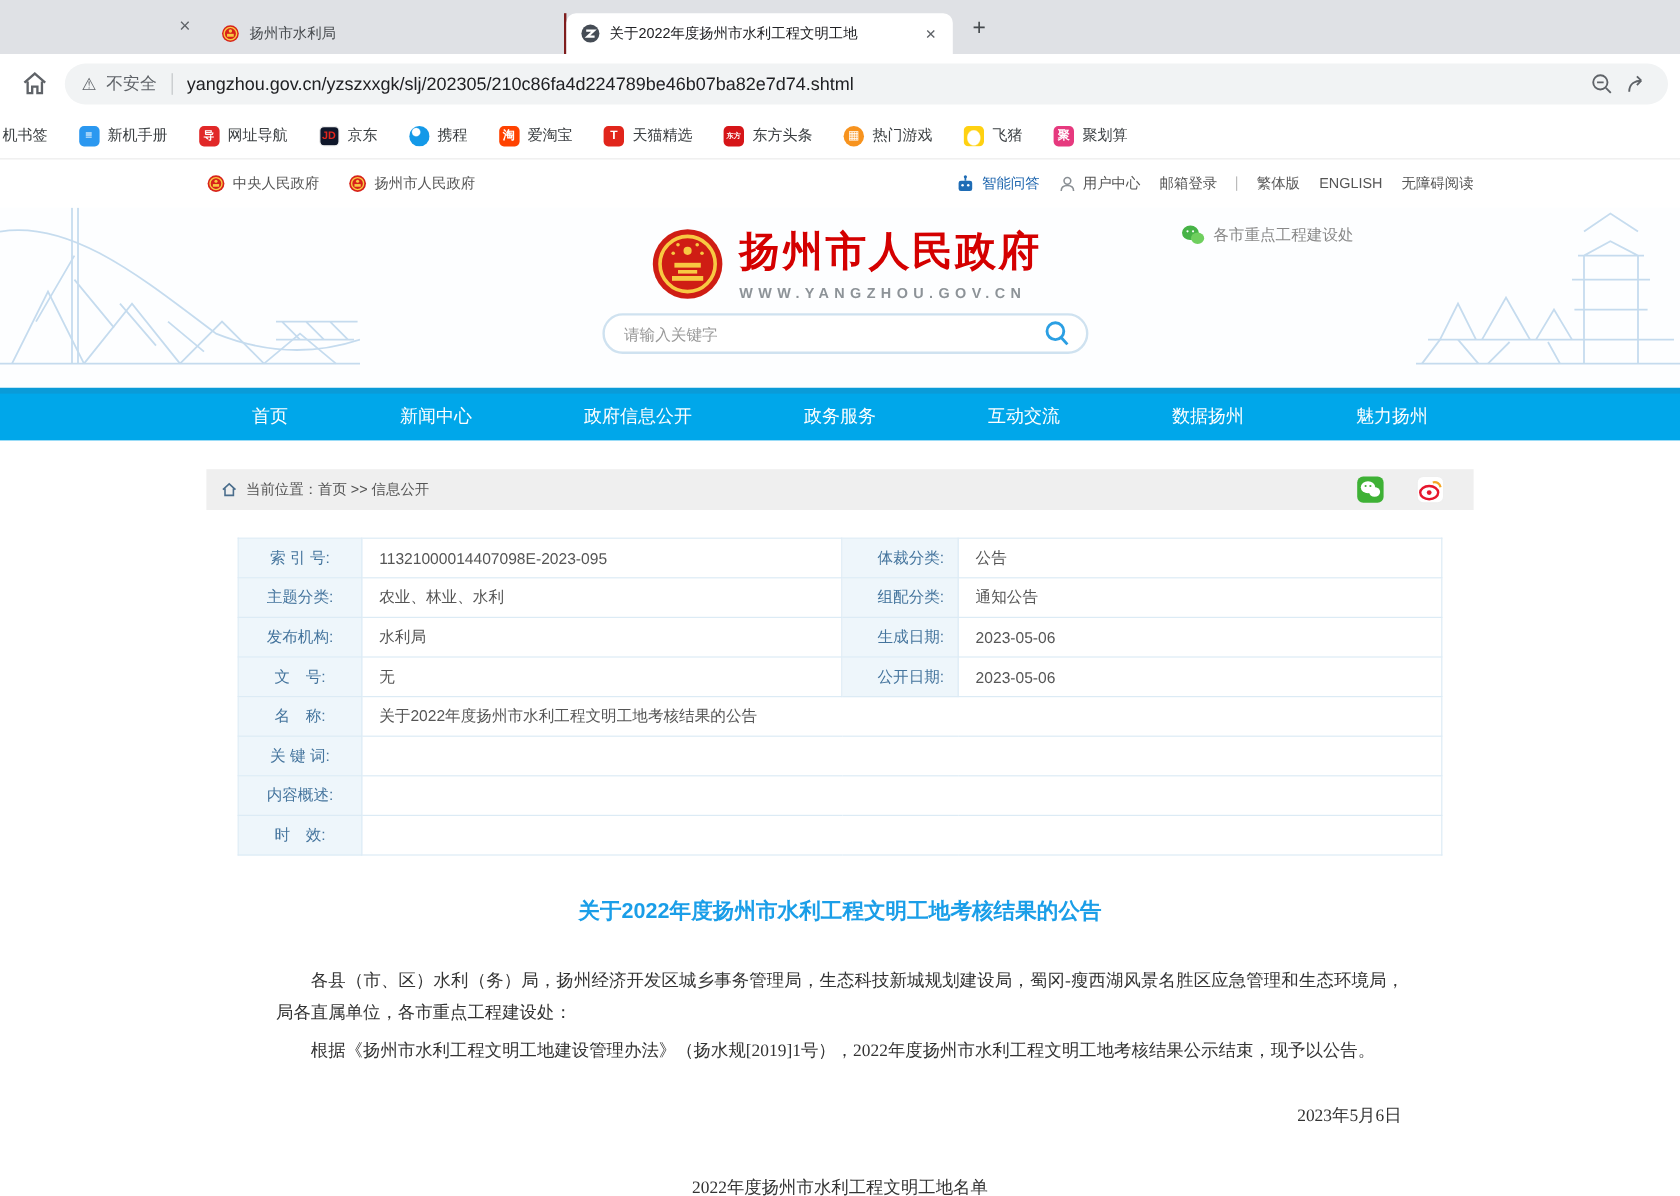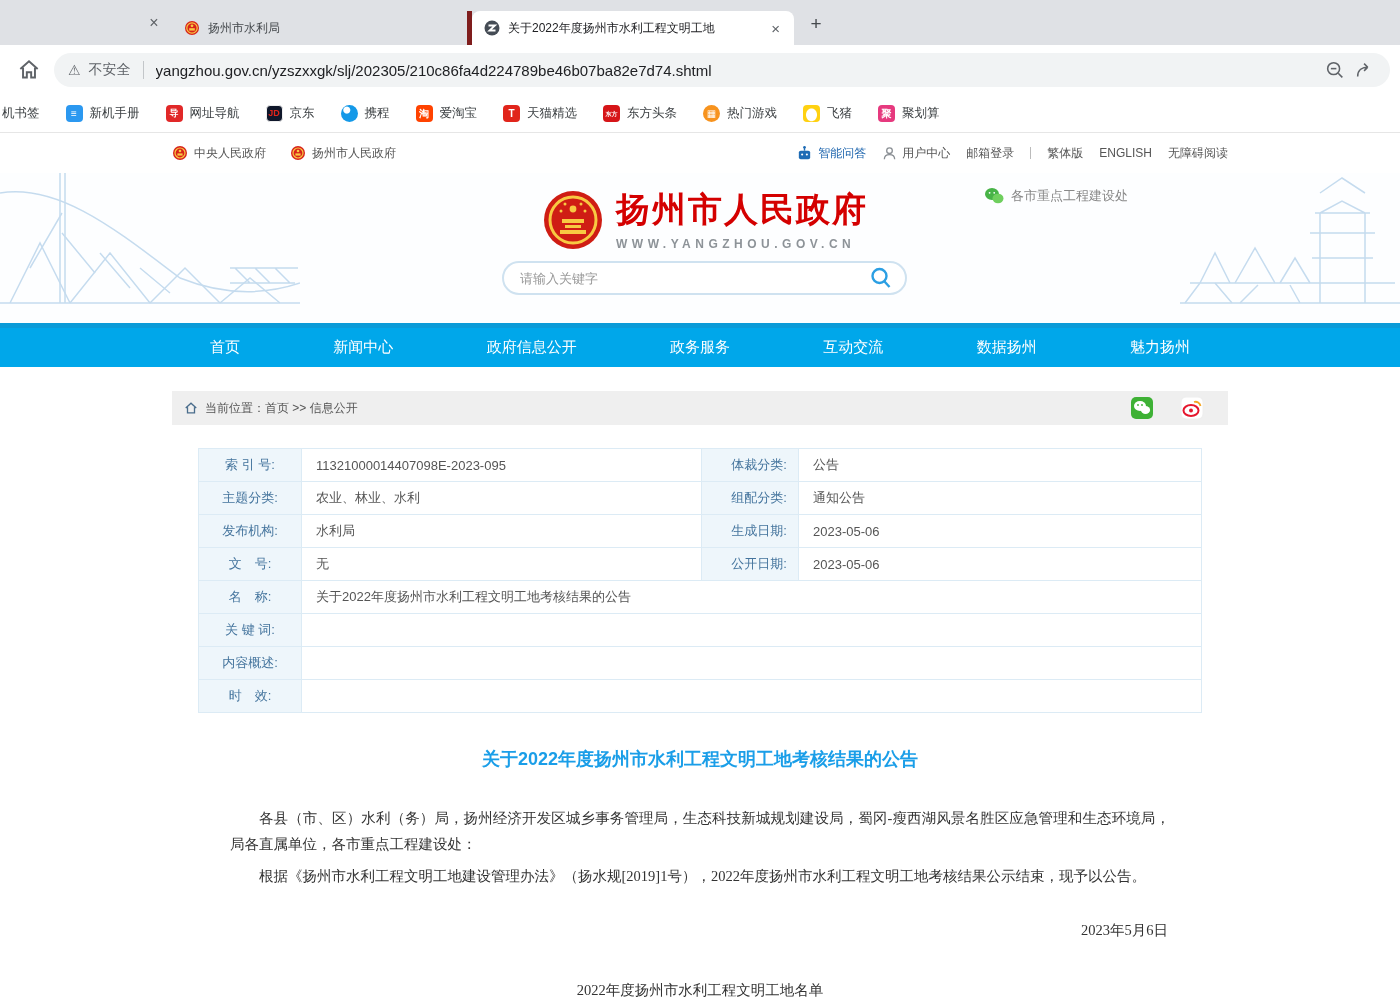--- a/index.html
+++ b/index.html
@@ -4,21 +4,21 @@
 <style>
   * { margin:0; padding:0; box-sizing:border-box; }
   html,body { width:1400px; height:997px; overflow:hidden; background:#fff;
     font-family:"Liberation Sans","DejaVu Sans",sans-serif; }
 
   
   .tabstrip { height:45px; background:#dfe1e5; display:flex; align-items:flex-end; padding-left:140px; }
   .ghost-close { width:28px; height:28px; margin:0 4px 8px 0; display:flex; align-items:center; justify-content:center;
     color:#5f6368; font-size:16px; cursor:pointer; }
   .tab { display:flex; align-items:center; gap:8px; height:34px; padding:0 12px; min-width:0; }
-  .tab.inactive { width:300px; color:#45494d; border-right:5px solid #7f1d1d; }
+  .tab.inactive { width:300px; color:#45494d; border-right:2px solid #7f1d1d; }
   .tab.active { width:322px; background:#fff; border-radius:8px 8px 0 0; color:#202124; }
   .tab-title { font-size:12px; white-space:nowrap; overflow:hidden; flex:1; }
   .tab-close { color:#5f6368; font-size:15px; padding:0 2px; cursor:pointer; }
   .favicon { width:16px; height:16px; flex:0 0 16px; }
   .newtab { width:28px; height:28px; margin:0 0 7px 8px; display:flex; align-items:center; justify-content:center;
     font-size:19px; color:#45494d; cursor:pointer; }
 
   .urlrow { height:50px; background:#fff; display:flex; align-items:center; padding:0 10px; gap:12px; }
   .homebtn { width:26px; height:26px; margin-left:6px; }
   .omnibox { flex:1; height:34px; background:#f1f3f4; border-radius:17px; display:flex; align-items:center;

